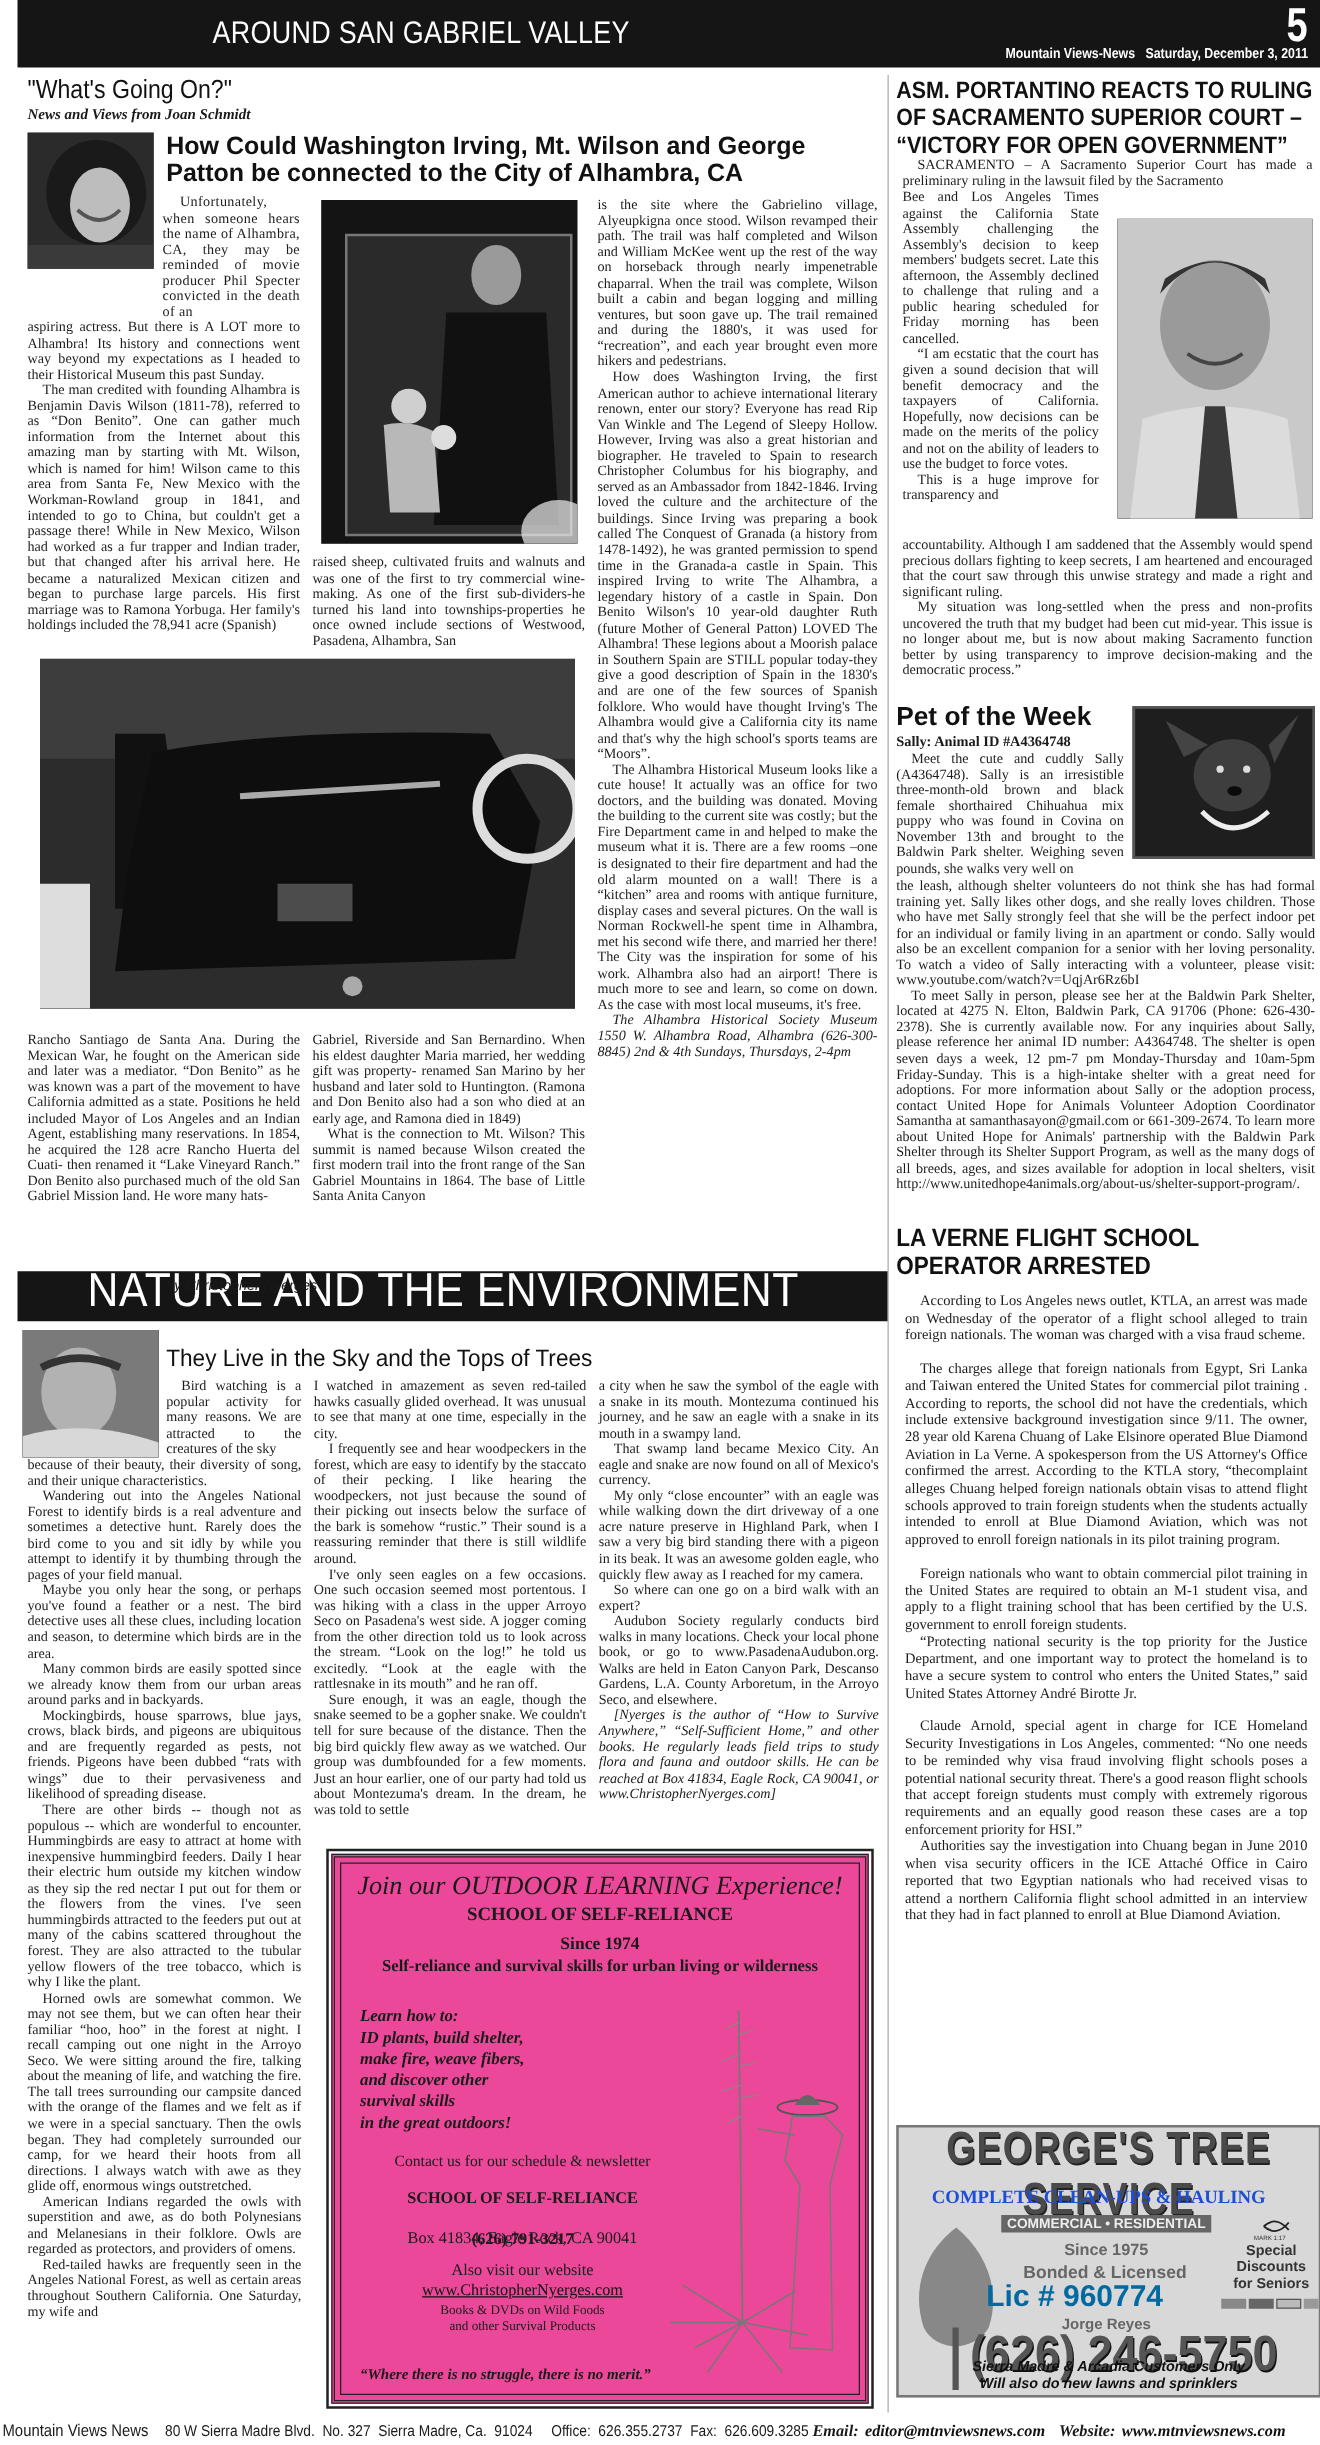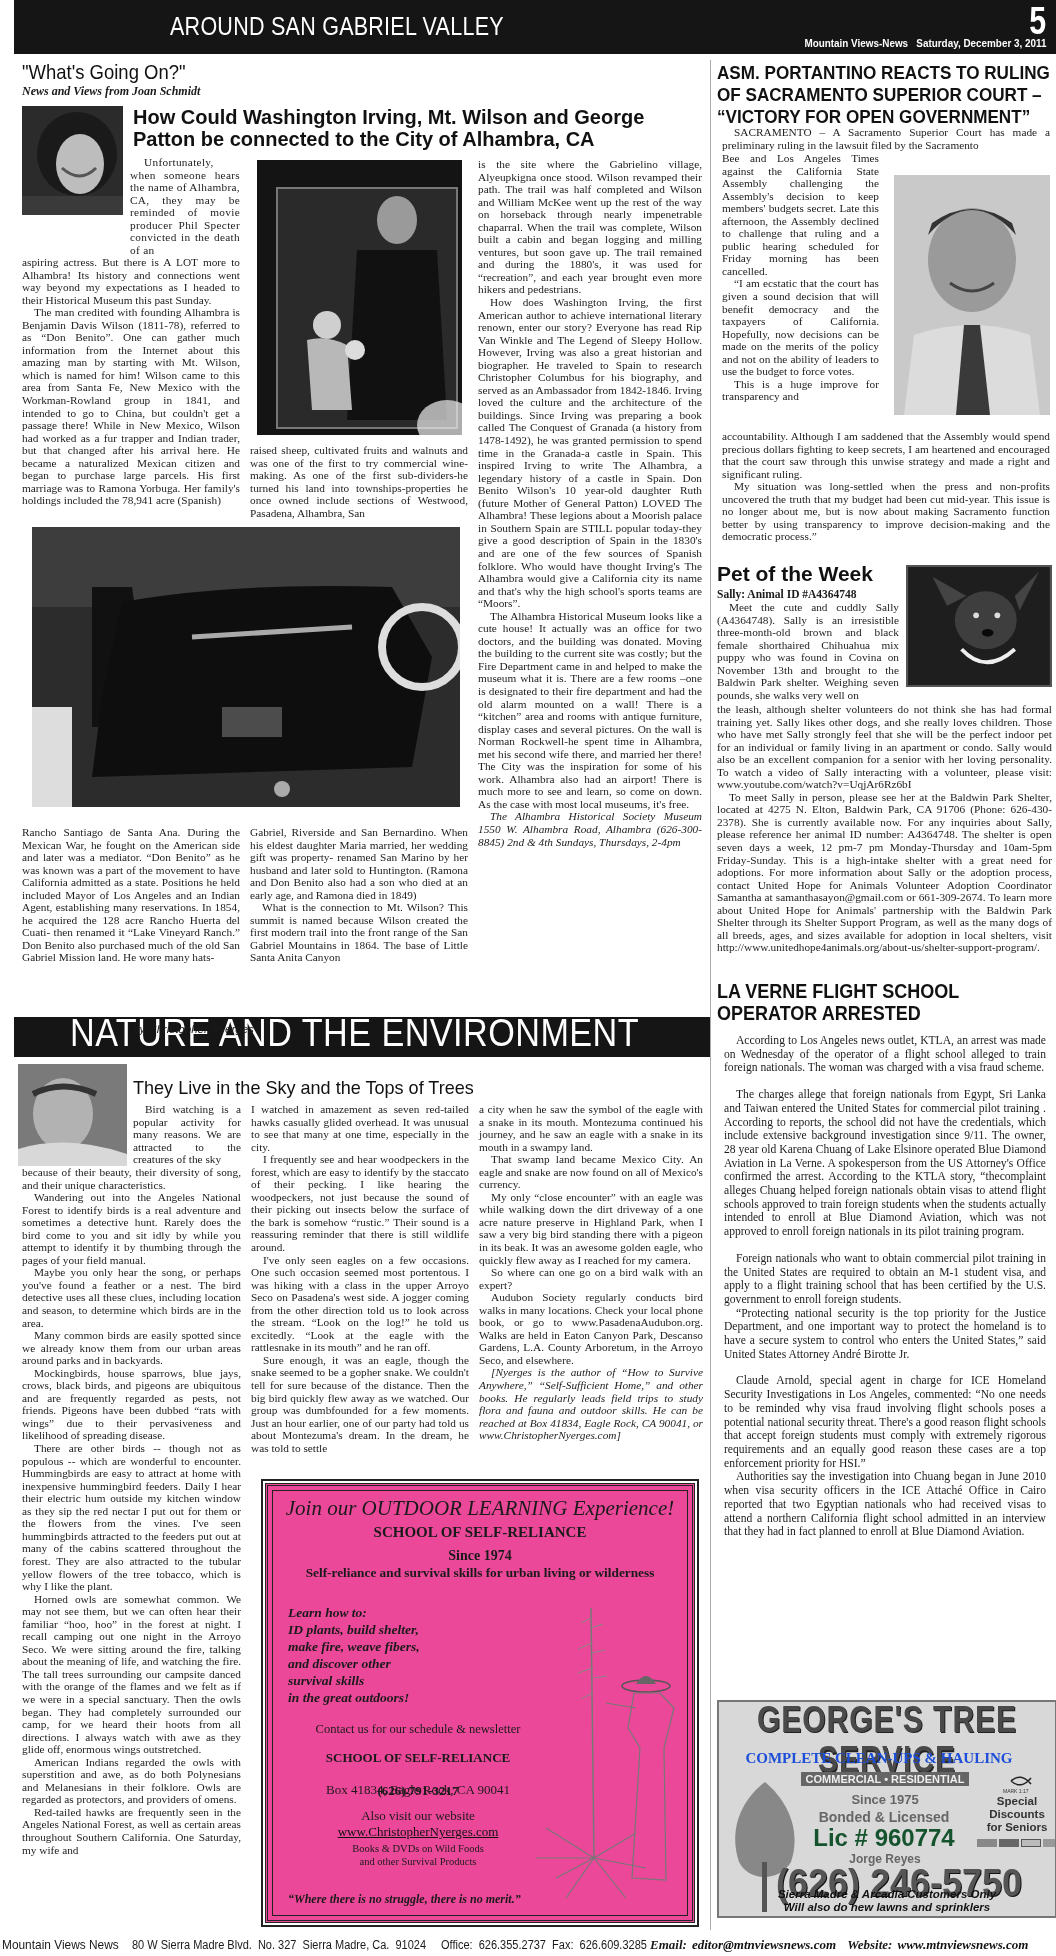--- a/index.html
+++ b/index.html
@@ -185,21 +185,21 @@
 <div class="abs tree-ad">
   <div class="abs sans" style="left:0;top:4px;width:336px;text-align:center;font-size:30px;font-weight:bold;color:#4a4a4a;letter-spacing:1px;transform:scaleY(1.2);text-shadow:1px 1px 0 #222;">GEORGE'S TREE SERVICE</div>
   <div class="abs serif" style="left:0;top:48px;width:320px;text-align:center;font-size:15px;font-weight:bold;color:#1d4ed8;">COMPLETE CLEAN-UPS &amp; HAULING</div>
   <div class="abs sans" style="left:82px;top:70px;width:168px;text-align:center;background:#666;color:#eee;font-size:11px;font-weight:bold;padding:1px 0;">COMMERCIAL • RESIDENTIAL</div>
   <svg class="abs" style="left:10px;top:70px;" width="72" height="140" viewBox="0 0 72 140">
     <path d="M36 10 C10 30 0 60 10 90 C20 110 50 110 62 90 C72 60 60 30 36 10 Z" fill="#888"></path>
     <rect x="33" y="90" width="5" height="50" fill="#555"></rect>
   </svg>
   <div class="abs sans" style="left:82px;top:90px;width:168px;text-align:center;font-size:13px;font-weight:bold;color:#666;">Since 1975</div>
   <div class="abs sans" style="left:70px;top:107px;width:190px;text-align:center;font-size:14px;font-weight:bold;color:#666;">Bonded &amp; Licensed</div>
-  <div class="abs sans" style="left:70px;top:122px;width:190px;text-align:center;font-size:24px;font-weight:bold;color:#14532d;">Lic # 960774</div>
+  <div class="abs sans" style="left:70px;top:122px;width:190px;text-align:left;font-size:24px;font-weight:bold;color:#0369a1;">Lic # 960774</div>
   <div class="abs sans" style="left:82px;top:150px;width:168px;text-align:center;font-size:12px;font-weight:bold;color:#666;">Jorge Reyes</div>
   <svg class="abs" style="left:290px;top:72px;" width="26" height="14" viewBox="0 0 26 14">
     <path d="M2 7 Q12 -2 22 10 M2 7 Q12 16 22 4" stroke="#222" stroke-width="1.5" fill="none"></path>
   </svg>
   <div class="abs sans" style="left:284px;top:86px;font-size:5px;color:#333;">MARK 1:17</div>
   <div class="abs sans" style="left:262px;top:93px;width:72px;text-align:center;font-size:11.5px;font-weight:bold;color:#333;line-height:13px;">Special Discounts for Seniors</div>
   <div class="abs" style="left:258px;top:137px;display:flex;gap:2px;">
     <span style="width:20px;height:8px;background:#888;display:block;"></span>
     <span style="width:20px;height:8px;background:#666;display:block;"></span>
     <span style="width:20px;height:8px;background:#bbb;display:block;border:1px solid #555;"></span>

